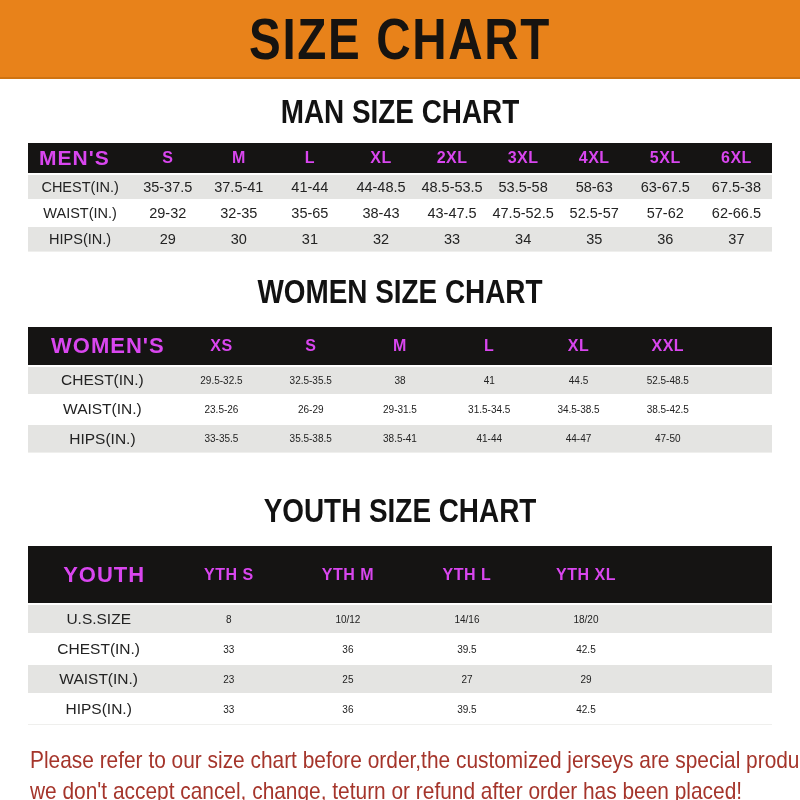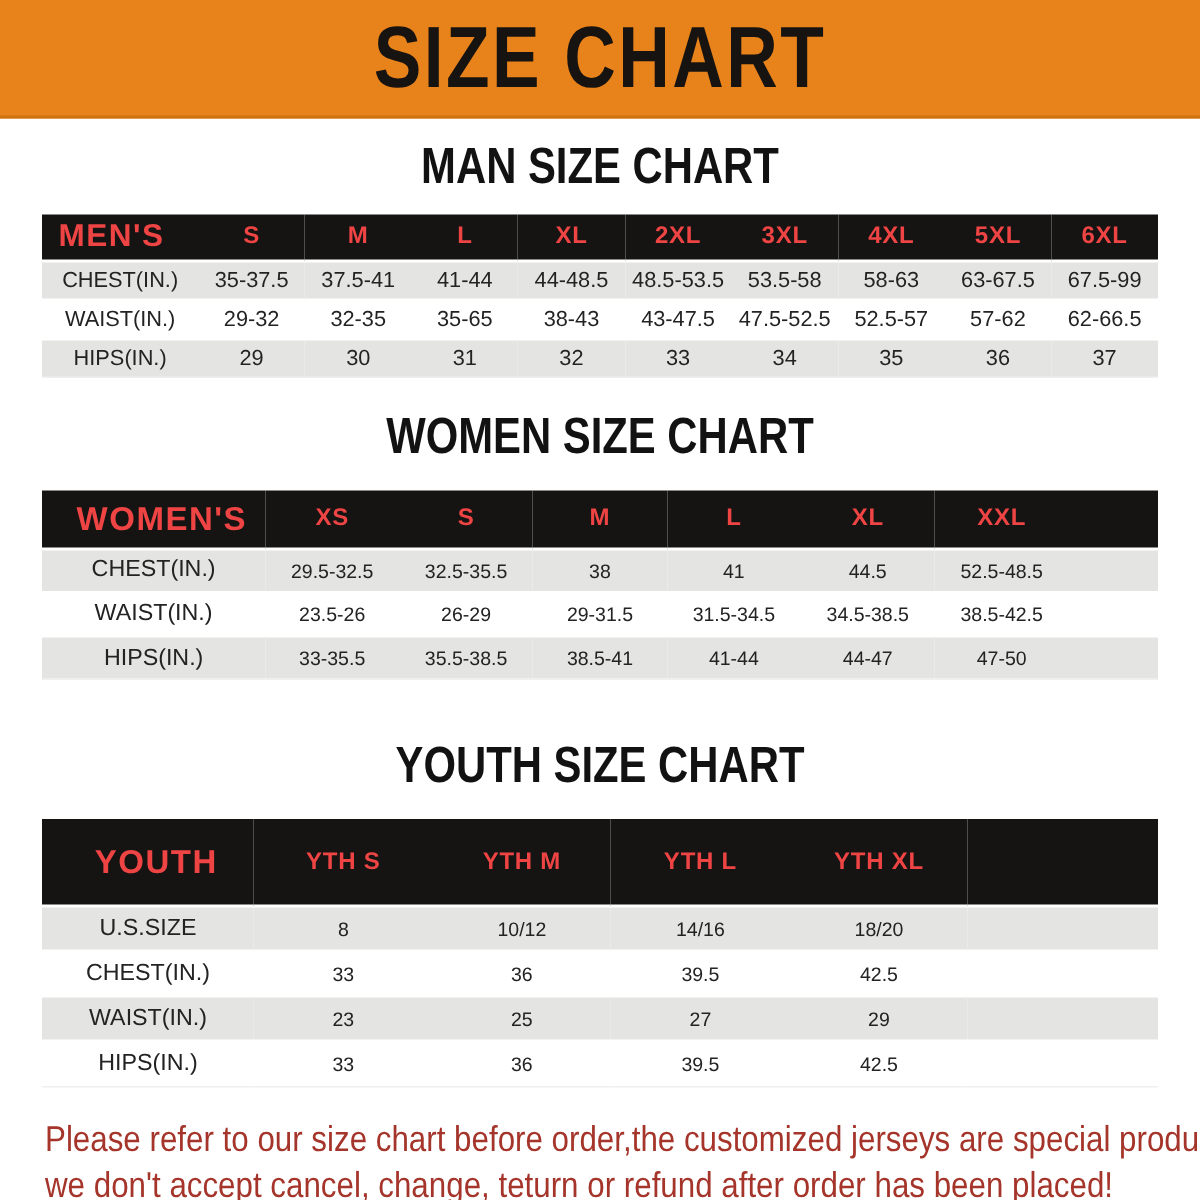--- a/index.html
+++ b/index.html
@@ -35,36 +35,36 @@
   #youth-heading { margin:40px 0 17px 0; }
 
   
   table.size-table {
     width:744px; margin:0 28px;
     border-collapse:collapse; table-layout:fixed;
     border-bottom:1px solid #e3e3e1;
   }
   table.size-table thead tr { background:#151413; }
   table.size-table th {
-    color:#ef4444; font-weight:bold; text-align:center;
+    color:#d946ef; font-weight:bold; text-align:center;
     font-size:16px; letter-spacing:0.5px;
   }
   table.size-table th.cat {
     text-align:left; padding-left:11px; font-size:21px; letter-spacing:1px;
   }
   table.men-table   thead tr { height:31px; }
   table.women-table thead tr { height:39px; }
   table.youth-table thead tr { height:58px; }
   table.women-table th.cat, table.youth-table th.cat { font-size:22px;text-align:center; }
 
   table.size-table td {
     text-align:center; font-size:14.5px; color:#232323;
     height:26px; white-space:nowrap;
   }
-  table.women-table td, table.youth-table td { height:29px; font-size:13px; }
+  table.women-table td, table.youth-table td { height:29px; font-size:10px; }
   table.youth-table td { height:30px;margin-left:20px; }
   td.row-label { font-size:14.5px; color:#2a2a2a; }
   table.women-table td.row-label, table.youth-table td.row-label { font-size:15.5px; }
 
   tr.stripe { background:#E4E4E2; }
   tr.plain  { background:#ffffff; }
   tbody tr  { border-top:2px solid #ffffff; border-bottom:1px solid #efefed;padding-left:48px; }
 
   
   .footer-note {
@@ -117,21 +117,21 @@
         <tr class="stripe">
           <td class="row-label">CHEST(IN.)</td>
           <td>35-37.5</td>
           <td>37.5-41</td>
           <td>41-44</td>
           <td>44-48.5</td>
           <td>48.5-53.5</td>
           <td>53.5-58</td>
           <td>58-63</td>
           <td>63-67.5</td>
-          <td>67.5-99</td>
+          <td>67.5-38</td>
         </tr>
         <tr class="plain">
           <td class="row-label">WAIST(IN.)</td>
           <td>29-32</td>
           <td>32-35</td>
           <td>35-65</td>
           <td>38-43</td>
           <td>43-47.5</td>
           <td>47.5-52.5</td>
           <td>52.5-57</td>

